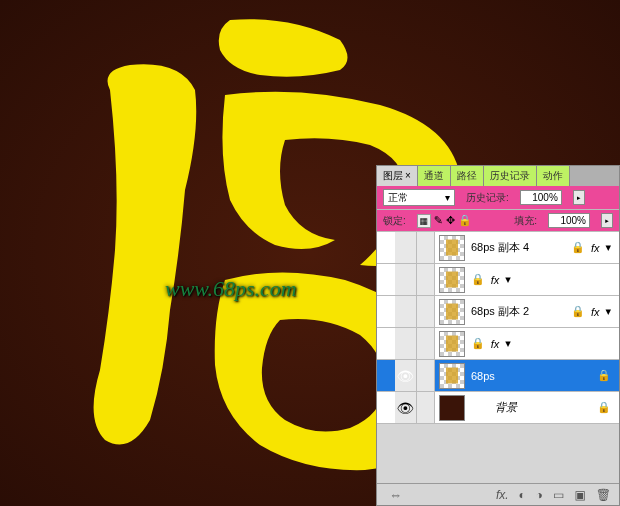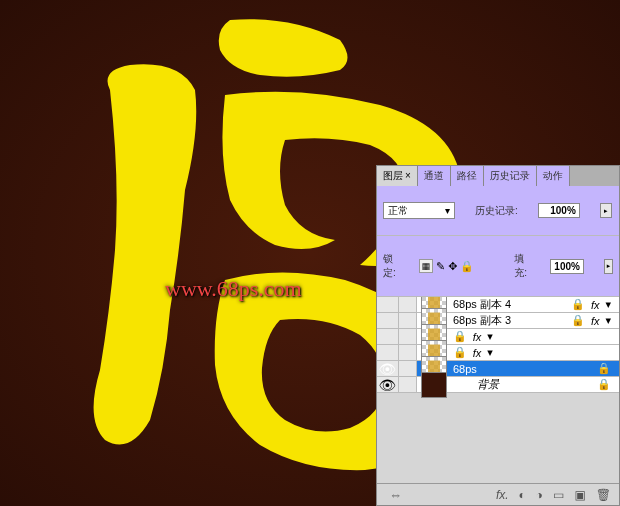--- a/index.html
+++ b/index.html
@@ -12,59 +12,60 @@
   overflow: hidden;
 }
 .fu-char {
   position: absolute;
   left: 50px; top: 10px;
   width: 420px; height: 470px;
 }
 .watermark {
   position: absolute;
   left: 165px; top: 276px;
-  color: #ef4444;
+  color: #15803d;
   font-size: 22px;
   font-family: Georgia, serif;
+  font-style: italic;
   text-shadow: 0 0 4px #000, 1px 1px 2px #000;
 }
 .panel {
   position: absolute;
   left: 376px; top: 165px;
   width: 244px; height: 341px;
   background: #d6d6d6;
   border: 1px solid #888;
   display: flex;
   flex-direction: column;
   justify-content: flex-end;
 }
 .tabs {
   display: flex;
   background: #b0b0b0;
   height: 20px;
   font-size: 10px;
 }
 .tab {
   padding: 3px 6px;
-  background: #c4b5fd;
+  background: #bef264;
   border-right: 1px solid #888;
   color: #333;
   cursor: pointer;
 }
 .tab.active {
   background: #d6d6d6;
   color: #000;
 }
 .tab-close { margin-left: 2px; }
 .options-row {
   display: flex;
   align-items: center;
-  padding: 16px 6px;
-  gap: 20px;
-  background: #c4b5fd;
+  padding: 3px 6px;
+  gap: 11px;
+  background: #ec4899;
   border-bottom: 1px solid #bbb;
 }
 .blend-select {
   width: 72px; height: 17px;
   background: #fff;
   border: 1px solid #888;
   display: inline-flex;
   align-items: center;
   padding: 0 4px;
   font-size: 10px;
@@ -73,21 +74,20 @@
 .lbl { font-size: 10px; color: #333; }
 .pct-input {
   width: 42px; height: 15px;
   background: #fff;
   border: 1px solid #888;
   font-size: 10px;
   display: inline-flex;
   align-items: center;
   justify-content: flex-end;
   padding: 0 3px;
-  font-weight: bold;
 }
 .arrow-btn {
   width: 12px; height: 15px;
   background: #e8e8e8;
   border: 1px solid #888;
   display: inline-flex;
   align-items: center;
   justify-content: center;
   font-size: 7px;
 }
@@ -107,23 +107,24 @@
   font-size: 9px;
 }
 .layers {
   flex: 1;
   background: #d6d6d6;
   overflow: hidden;
 }
 .layer-row {
   display: flex;
   align-items: center;
-  height: 16px;
+  height: 32px;
   border-bottom: 1px solid #bbb;
   background: #fff;
+  padding-left: 18px;
 }
 .layer-row.selected {
   background: #1f7ae0;
   color: #fff;
 }
 .vis-col {
   width: 22px; height: 100%;
   border-right: 1px solid #bbb;
   display: flex;
   align-items: center;
@@ -241,33 +242,33 @@
       <span style="font-style:italic;">fx</span>
           <span>▾</span>
     </div>
       </div>
       <div class="layer-row">
     <div class="vis-col"></div>
     <div class="link-col"></div>
     <div class="thumb ">
           <div class="thumb-fu"></div>
         </div>
-    <div class="layer-name ">68ps 副本 3</div>
     <div class="layer-icons">
       <span>🔒</span>
       <span style="font-style:italic;">fx</span>
           <span>▾</span>
     </div>
       </div>
       <div class="layer-row">
     <div class="vis-col"></div>
     <div class="link-col"></div>
     <div class="thumb ">
           <div class="thumb-fu"></div>
         </div>
+    <div class="layer-name ">68ps 副本 2</div>
     <div class="layer-icons">
       <span>🔒</span>
       <span style="font-style:italic;">fx</span>
           <span>▾</span>
     </div>
       </div>
       <div class="layer-row">
     <div class="vis-col"></div>
     <div class="link-col"></div>
     <div class="thumb ">

